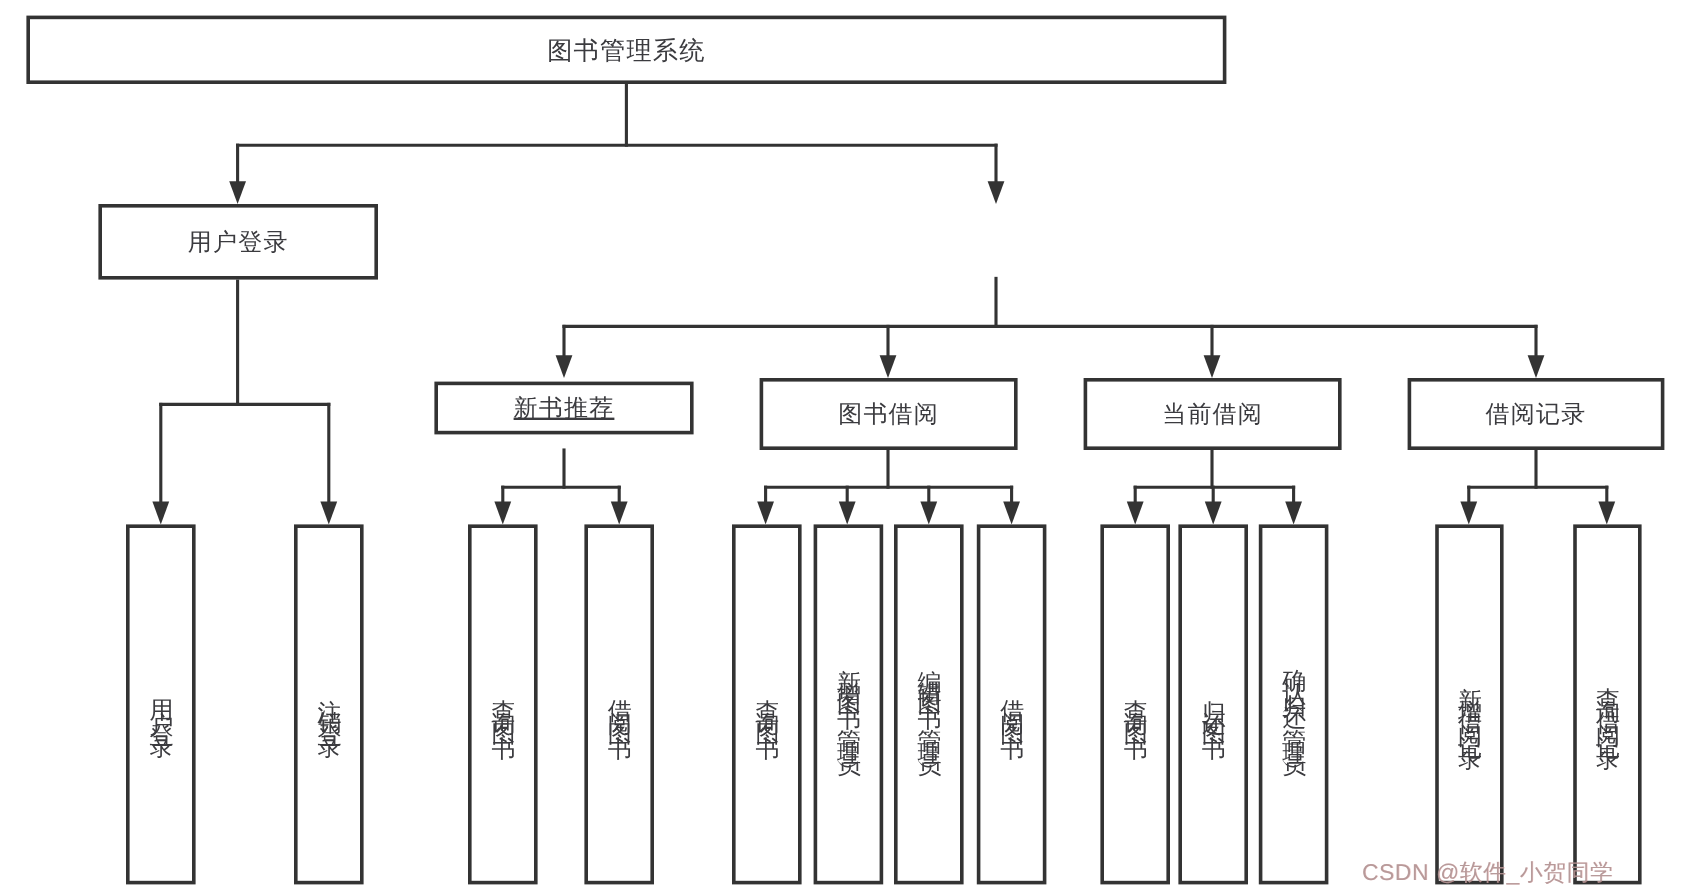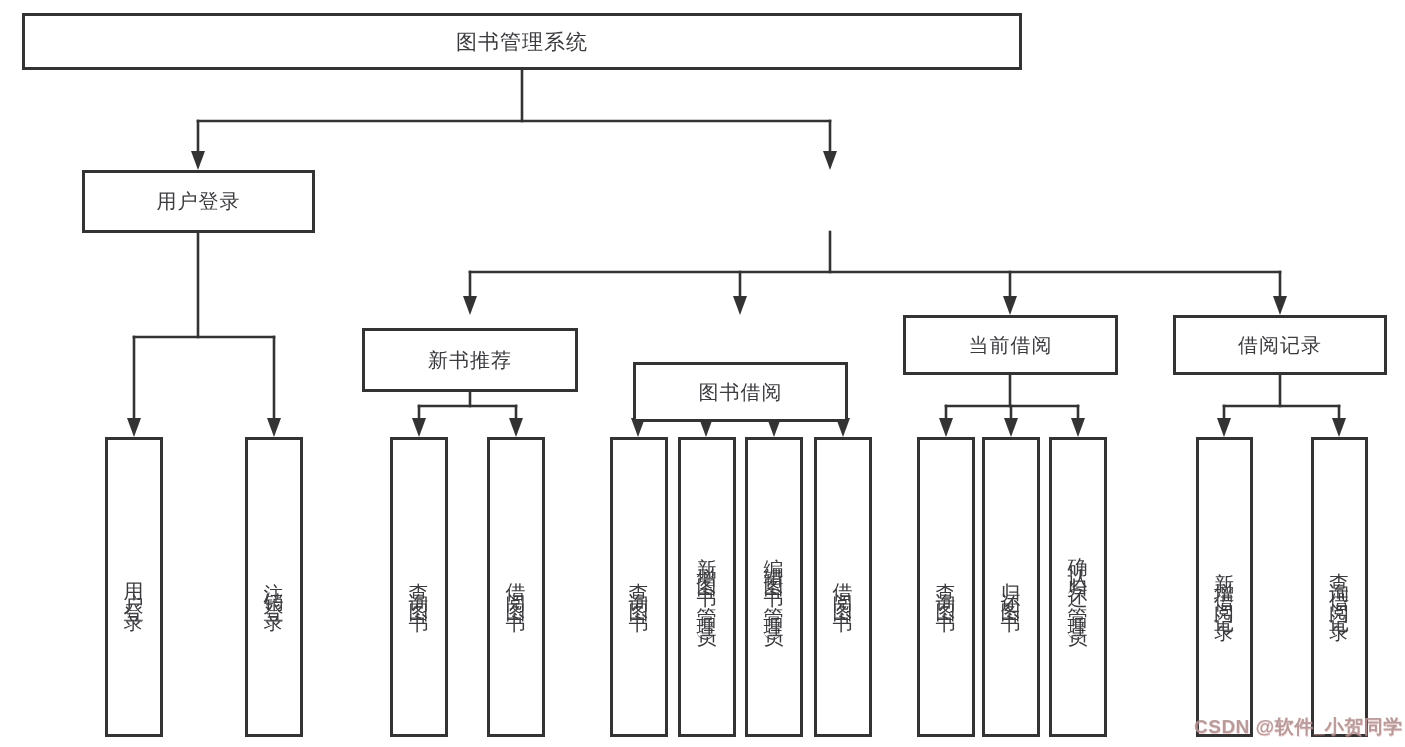--- a/index.html
+++ b/index.html
@@ -33,29 +33,28 @@
   .node.root { font-size: 21px; }
   .leaf {
     writing-mode: vertical-rl;
     text-orientation: mixed;
     letter-spacing: 0.5em;
     font-size: 20px;
     line-height: 1;
   }
   .watermark {
     position: absolute;
-    left: 1194px;
+    left: 1135px;
     top: 714px;
     z-index: 3;
     font-size: 19px;
     color: rgba(176, 148, 148, 0.9);
     text-shadow: 0.5px 0.5px 0 rgba(220, 120, 120, 0.35);
     white-space: nowrap;
     letter-spacing: 0.5px;
-    font-weight: bold;
   }
 </style>
 </head>
 <body>
 
 <div class="canvas">
 
   <svg class="connectors" xmlns="http://www.w3.org/2000/svg" viewBox="0 0 1405 747">
       <g>
         <line x1="522" y1="70" x2="522" y2="121" stroke="#333333" stroke-width="2.6" stroke-linecap="square"></line>
@@ -122,22 +121,22 @@
         <polygon points="1217,418 1231,418 1224,437" fill="#333333"></polygon>
         <line x1="1339" y1="406" x2="1339" y2="421" stroke="#333333" stroke-width="2.6" stroke-linecap="square"></line>
         <polygon points="1332,418 1346,418 1339,437" fill="#333333"></polygon>
       </g>
     </svg>
 
   <div class="node root" style="left:22px; top:13px; width:1000px; height:57px;">图书管理系统</div>
 
   <div class="node" style="left:82px; top:170px; width:233px; height:63px;">用户登录</div>
 
-  <div class="node" style="left:362px; top:328px; width:216px; height:64px;">新书推荐</div>
-  <div class="node" style="left:633px; top:315px; width:215px; height:60px;margin-top:47px;">图书借阅</div>
+  <div class="node" style="left:362px; top:318px; width:216px; height:44px;text-decoration:underline;">新书推荐</div>
+  <div class="node" style="left:633px; top:315px; width:215px; height:60px;">图书借阅</div>
   <div class="node" style="left:1173px; top:315px; width:214px; height:60px;">借阅记录</div>
   <div class="node" style="left:903px; top:315px; width:215px; height:60px;">当前借阅</div>
 
   <div class="node leaf" style="left:105px; top:437px; width:58px; height:300px;">用户登录</div>
   <div class="node leaf" style="left:245px; top:437px; width:58px; height:300px;">注销登录</div>
 
   <div class="node leaf" style="left:390px; top:437px; width:58px; height:300px;">查询图书</div>
   <div class="node leaf" style="left:487px; top:437px; width:58px; height:300px;">借阅图书</div>
 
   <div class="node leaf" style="left:610px; top:437px; width:58px; height:300px;">查询图书</div>

